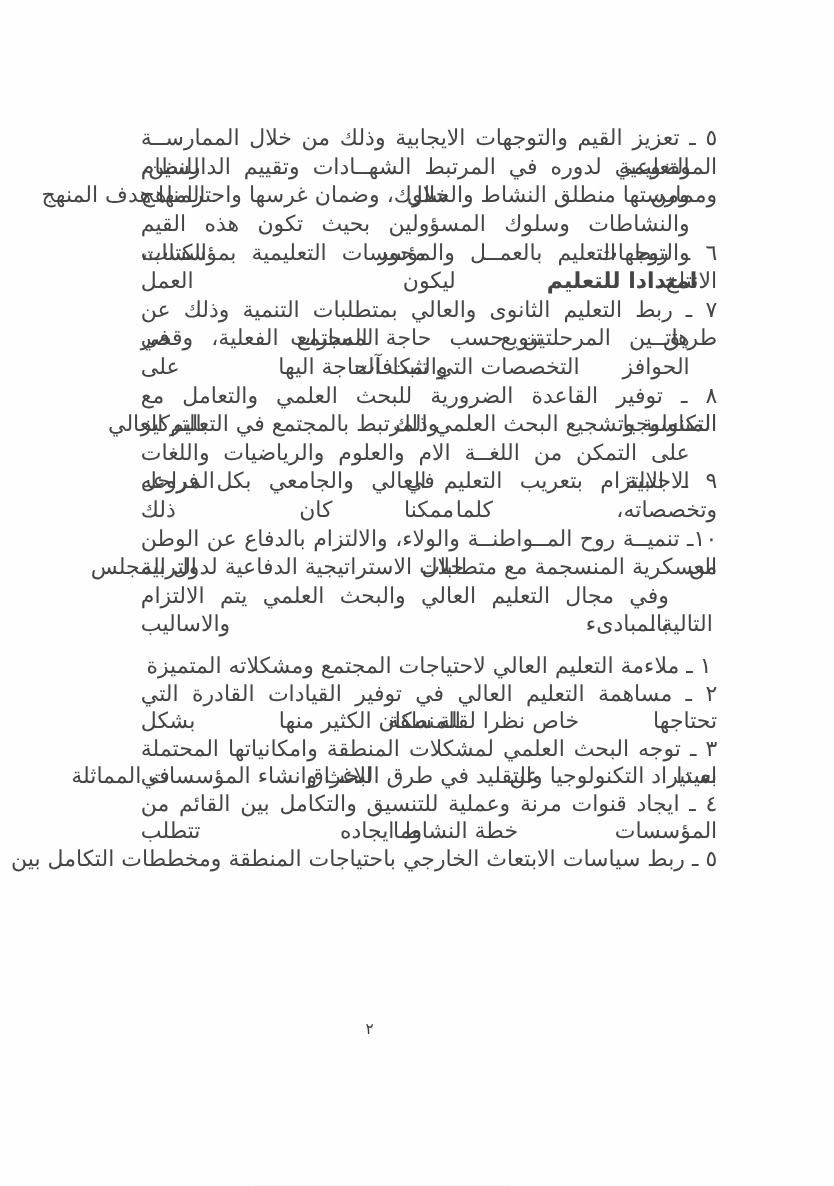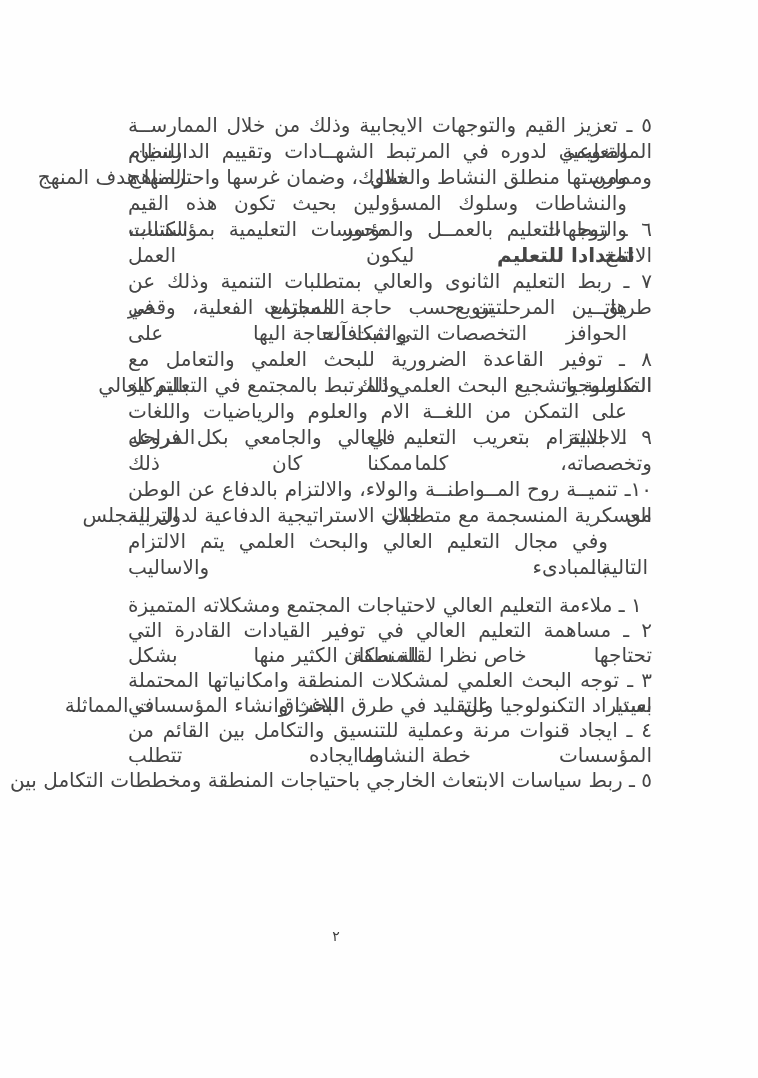--- a/index.html
+++ b/index.html
@@ -42,21 +42,21 @@
   .line.cont   { text-align: justify; text-align-last: justify; white-space: normal; margin-right: 25px; }
   
   .line.center { text-align: center; }
   
   .line.rightind { margin-right: 18px; font-weight: bold; }
   
   .line.para   { text-align: justify; text-align-last: justify; white-space: normal; margin-right: 44px; }
   
   .line.tail   { margin-right: 4px; }
   
-  .line.plain  { text-align: left; }
+  .line.plain  { text-align: center; }
   
   .line.gap    { height: 13px; line-height: 13px; }
 
   .page-number {
     position: absolute;
     left: 326px;
     top: 928px;
     width: 20px;
     text-align: center;
     direction: rtl;

